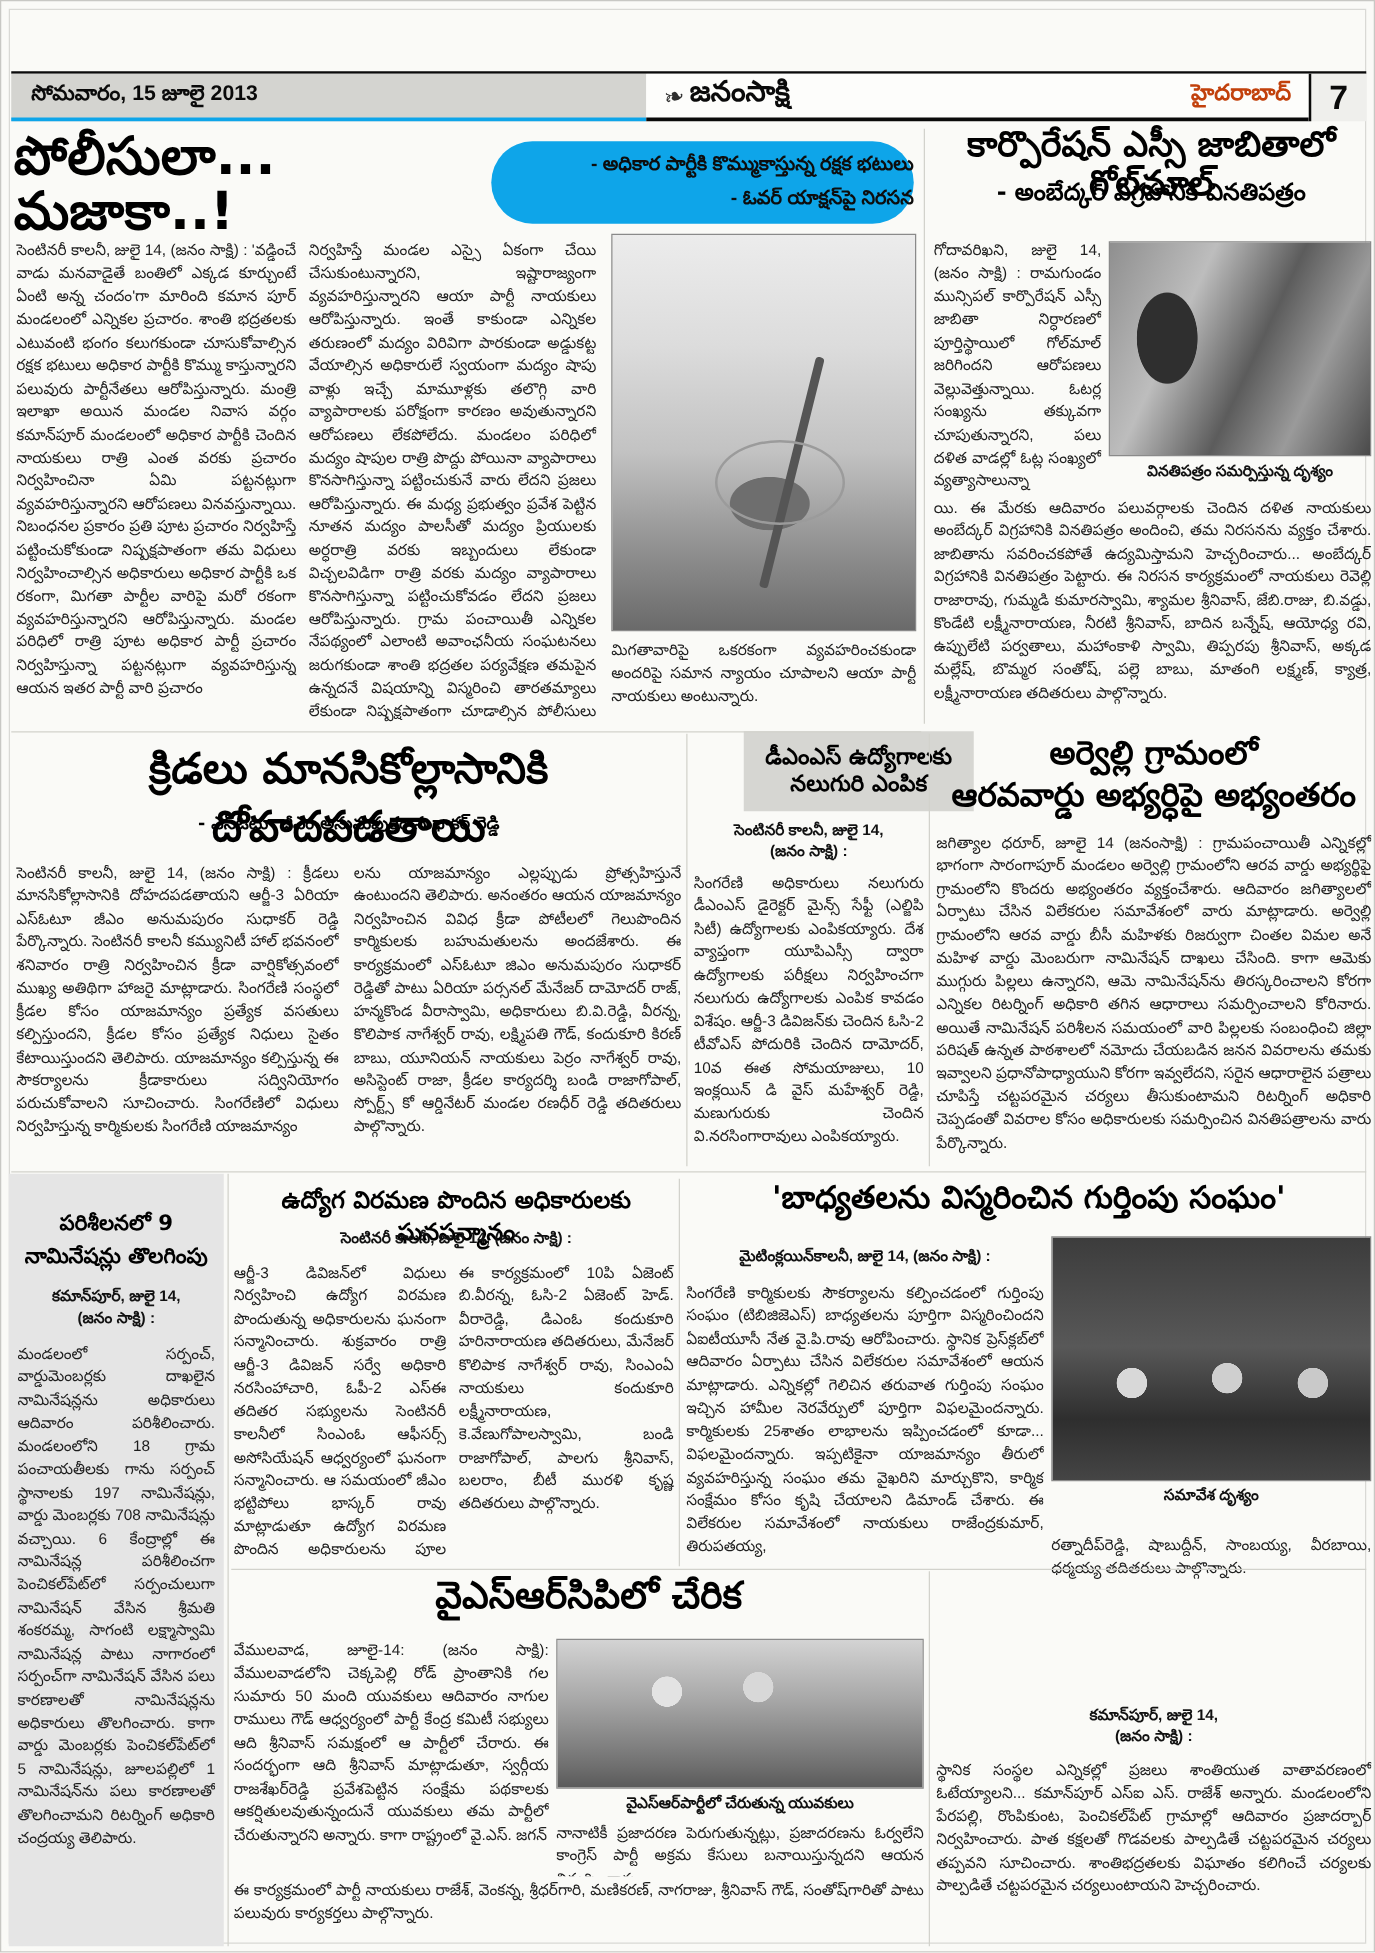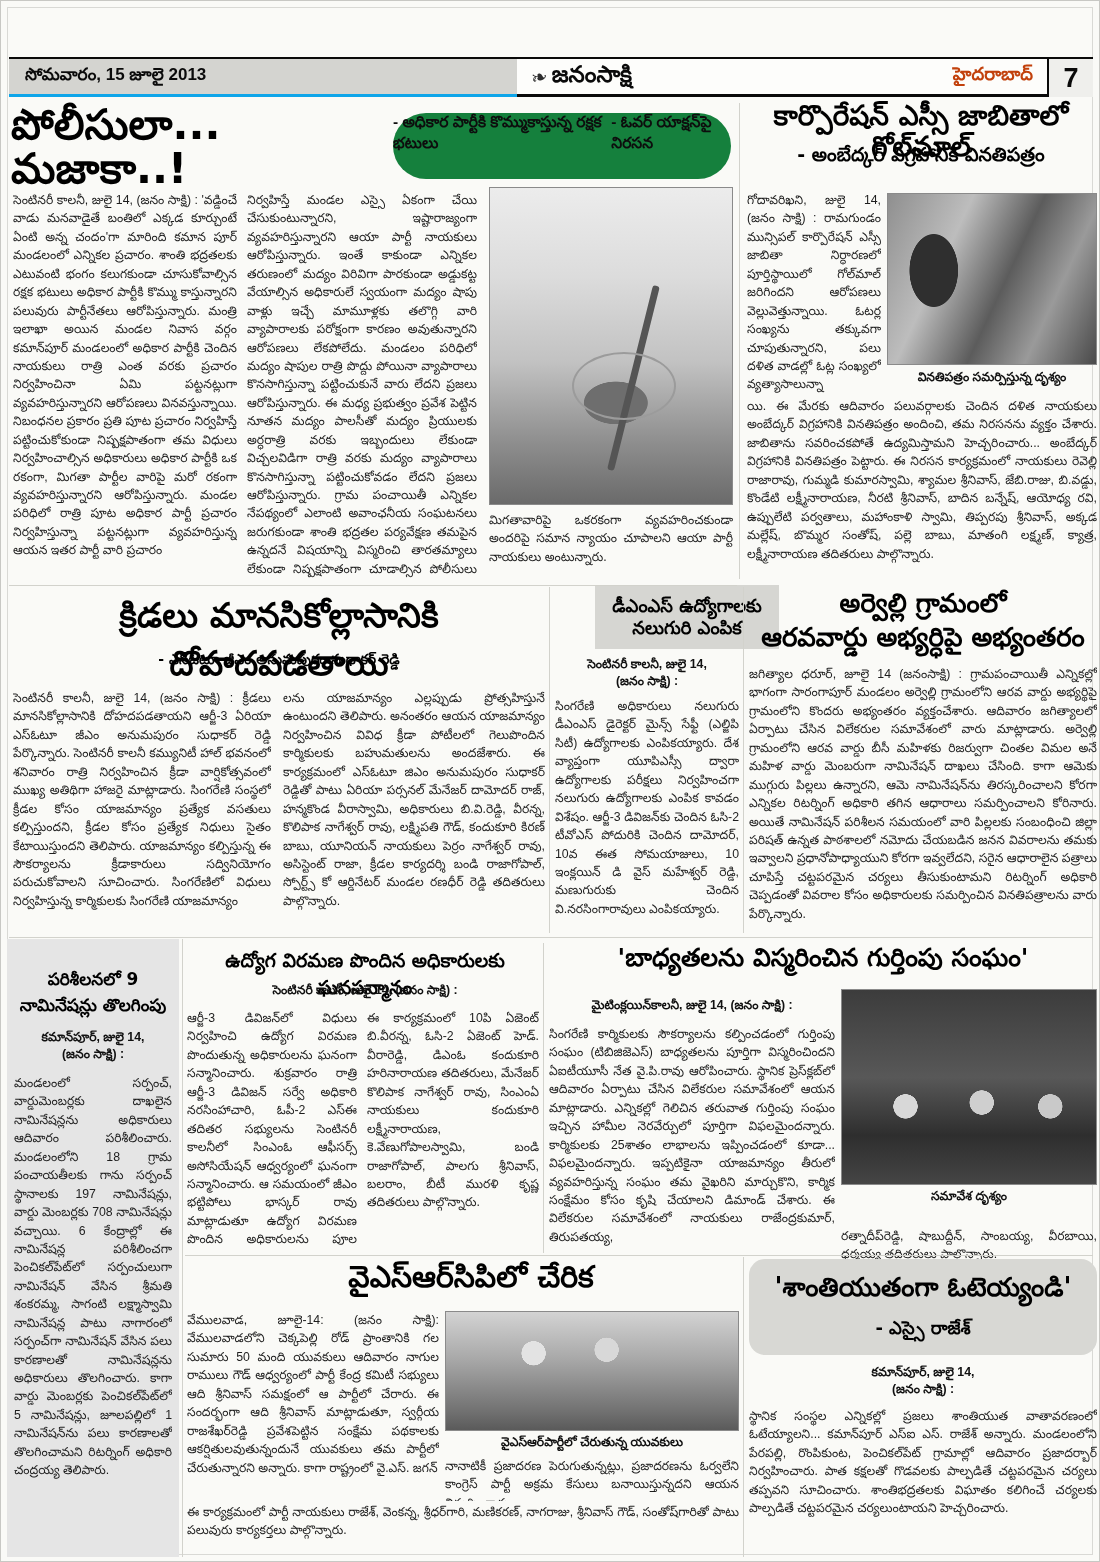--- a/index.html
+++ b/index.html
@@ -24,22 +24,22 @@
            border-bottom:3px solid #0ea5e9;padding-left:16px;font-weight:bold;font-size:17px;color:#0a0a0a;}
   .mh-center{background:#fdfdfb;flex:1;display:flex;align-items:center;justify-content:space-between;
            border-bottom:3px solid #0a0a0a;padding:0 14px;}
   .mh-logo{display:flex;align-items:center;gap:4px;font-weight:bold;font-size:23px;color:#0a0a0a;
            font-family:"DejaVu Sans", sans-serif;}
   .leaf{display:inline-block;font-size:20px;color:#2e2e2e;transform:rotate(-15deg);}
   .mh-city{font-weight:bold;font-size:18px;color:#c2410c;}
   .mh-page{flex:0 0 44px;display:flex;align-items:center;justify-content:center;
            border-left:2px solid #0a0a0a;font-weight:bold;font-size:27px;color:#0a0a0a;background:#efefec;}
 
-  .bullet-box{background:#15803d;border-radius:33px;display:flex;
-              justify-content:center;align-items:flex-start;gap:7px;font-weight:bold;font-size:15.5px;color:#0d0d0d;}
+  .bullet-box{background:#0ea5e9;border-radius:33px;display:flex;flex-direction:column;
+              justify-content:center;align-items:flex-end;gap:7px;font-weight:bold;font-size:15.5px;color:#0d0d0d;}
   .grey-head{background:#d6d6d2;display:flex;align-items:center;justify-content:center;margin-left:40px;}
   .grey-box-col{background:#e5e5e5;padding:20px 7px;}
   .round-box{background:#d8d8d4;border-radius:16px;display:flex;flex-direction:column;
              justify-content:center;align-items:center;gap:8px;}
 
   
   .ph-police{background:
      radial-gradient(90px 60px at 52% 68%, #6e6e6e 0%, #6e6e6e 35%, transparent 36%),
      linear-gradient(180deg,#ececec 0%,#dcdcdc 28%,#c2c2c2 55%,#8f8f8f 80%,#6a6a6a 100%);}
   .ph-ellipse{position:absolute;left:34%;top:52%;width:100px;height:64px;border:2px solid #9b9b9b;border-radius:50%;}
@@ -129,24 +129,20 @@
   <div class="abs caption center" style="left:840px;top:1188px;width:256px;">సమావేశ దృశ్యం</div>
   <div class="abs body-text" style="left:840px;top:1214px;width:256px;height:46px;overflow:hidden;margin-top:12px;">రత్నాదీప్‌రెడ్డి, షాబుద్దీన్, సాంబయ్య, వీరబాయి, ధర్మయ్య తదితరులు పాల్గొన్నారు.</div>
 
   <div class="abs headline center" style="left:240px;top:1258px;width:460px;font-size:30px;">వైఎస్ఆర్‌సిపిలో చేరిక</div>
   <div class="abs body-text" style="left:186px;top:1310px;width:252px;height:190px;overflow:hidden;">వేములవాడ, జూలై-14: (జనం సాక్షి): వేములవాడలోని చెక్కపెల్లి రోడ్ ప్రాంతానికి గల సుమారు 50 మంది యువకులు ఆదివారం నాగుల రాములు గౌడ్ ఆధ్వర్యంలో పార్టీ కేంద్ర కమిటీ సభ్యులు ఆది శ్రీనివాస్ సమక్షంలో ఆ పార్టీలో చేరారు. ఈ సందర్భంగా ఆది శ్రీనివాస్ మాట్లాడుతూ, స్వర్గీయ రాజశేఖర్‌రెడ్డి ప్రవేశపెట్టిన సంక్షేమ పథకాలకు ఆకర్షితులవుతున్నందునే యువకులు తమ పార్టీలో చేరుతున్నారని అన్నారు. కాగా రాష్ట్రంలో వై.ఎస్. జగన్</div>
   <div class="abs photo ph-group" style="left:444px;top:1310px;width:294px;height:120px;"></div>
   <div class="abs caption center" style="left:444px;top:1434px;width:294px;">వైఎస్ఆర్‌పార్టీలో చేరుతున్న యువకులు</div>
   <div class="abs body-text" style="left:444px;top:1456px;width:294px;height:44px;overflow:hidden;">నానాటికీ ప్రజాదరణ పెరుగుతున్నట్లు, ప్రజాదరణను ఓర్వలేని కాంగ్రెస్ పార్టీ అక్రమ కేసులు బనాయిస్తున్నదని ఆయన విమర్శించారు.</div>
   <div class="abs body-text" style="left:186px;top:1502px;width:552px;height:52px;overflow:hidden;">ఈ కార్యక్రమంలో పార్టీ నాయకులు రాజేశ్, వెంకన్న, శ్రీధర్‌గారి, మణికరణ్, నాగరాజు, శ్రీనివాస్ గౌడ్, సంతోష్‌గారితో పాటు పలువురు కార్యకర్తలు పాల్గొన్నారు.</div>
 
-  <div class="abs round-box" style="left:748px;top:1258px;width:348px;height:96px;">
-    <div class="headline" style="font-size:26px;">'శాంతియుతంగా ఓటెయ్యండి'</div>
-    <div class="headline" style="font-size:18px;">- ఎస్సై రాజేశ్</div>
-  </div>
   <div class="abs dateline center preline" style="left:748px;top:1364px;width:348px;">కమాన్‌పూర్, జులై 14,
 (జనం సాక్షి) :</div>
   <div class="abs body-text" style="left:748px;top:1406px;width:348px;height:150px;overflow:hidden;">స్థానిక సంస్థల ఎన్నికల్లో ప్రజలు శాంతియుత వాతావరణంలో ఓటేయ్యాలని... కమాన్‌పూర్ ఎస్ఐ ఎస్. రాజేశ్ అన్నారు. మండలంలోని పేరపల్లి, రొంపికుంట, పెంచికల్‌పేట్ గ్రామాల్లో ఆదివారం ప్రజాదర్బార్ నిర్వహించారు. పాత కక్షలతో గొడవలకు పాల్పడితే చట్టపరమైన చర్యలు తప్పవని సూచించారు. శాంతిభద్రతలకు విఘాతం కలిగించే చర్యలకు పాల్పడితే చట్టపరమైన చర్యలుంటాయని హెచ్చరించారు.</div>
 
   <div class="vrule" style="left:738px;top:102px;height:476px;"></div>
   <div class="vrule" style="left:548px;top:586px;height:346px;"></div>
   <div class="vrule" style="left:742px;top:586px;height:346px;"></div>
   <div class="vrule" style="left:181px;top:938px;height:618px;"></div>
   <div class="vrule" style="left:542px;top:942px;height:310px;"></div>
   <div class="vrule" style="left:742px;top:1256px;height:300px;"></div>

